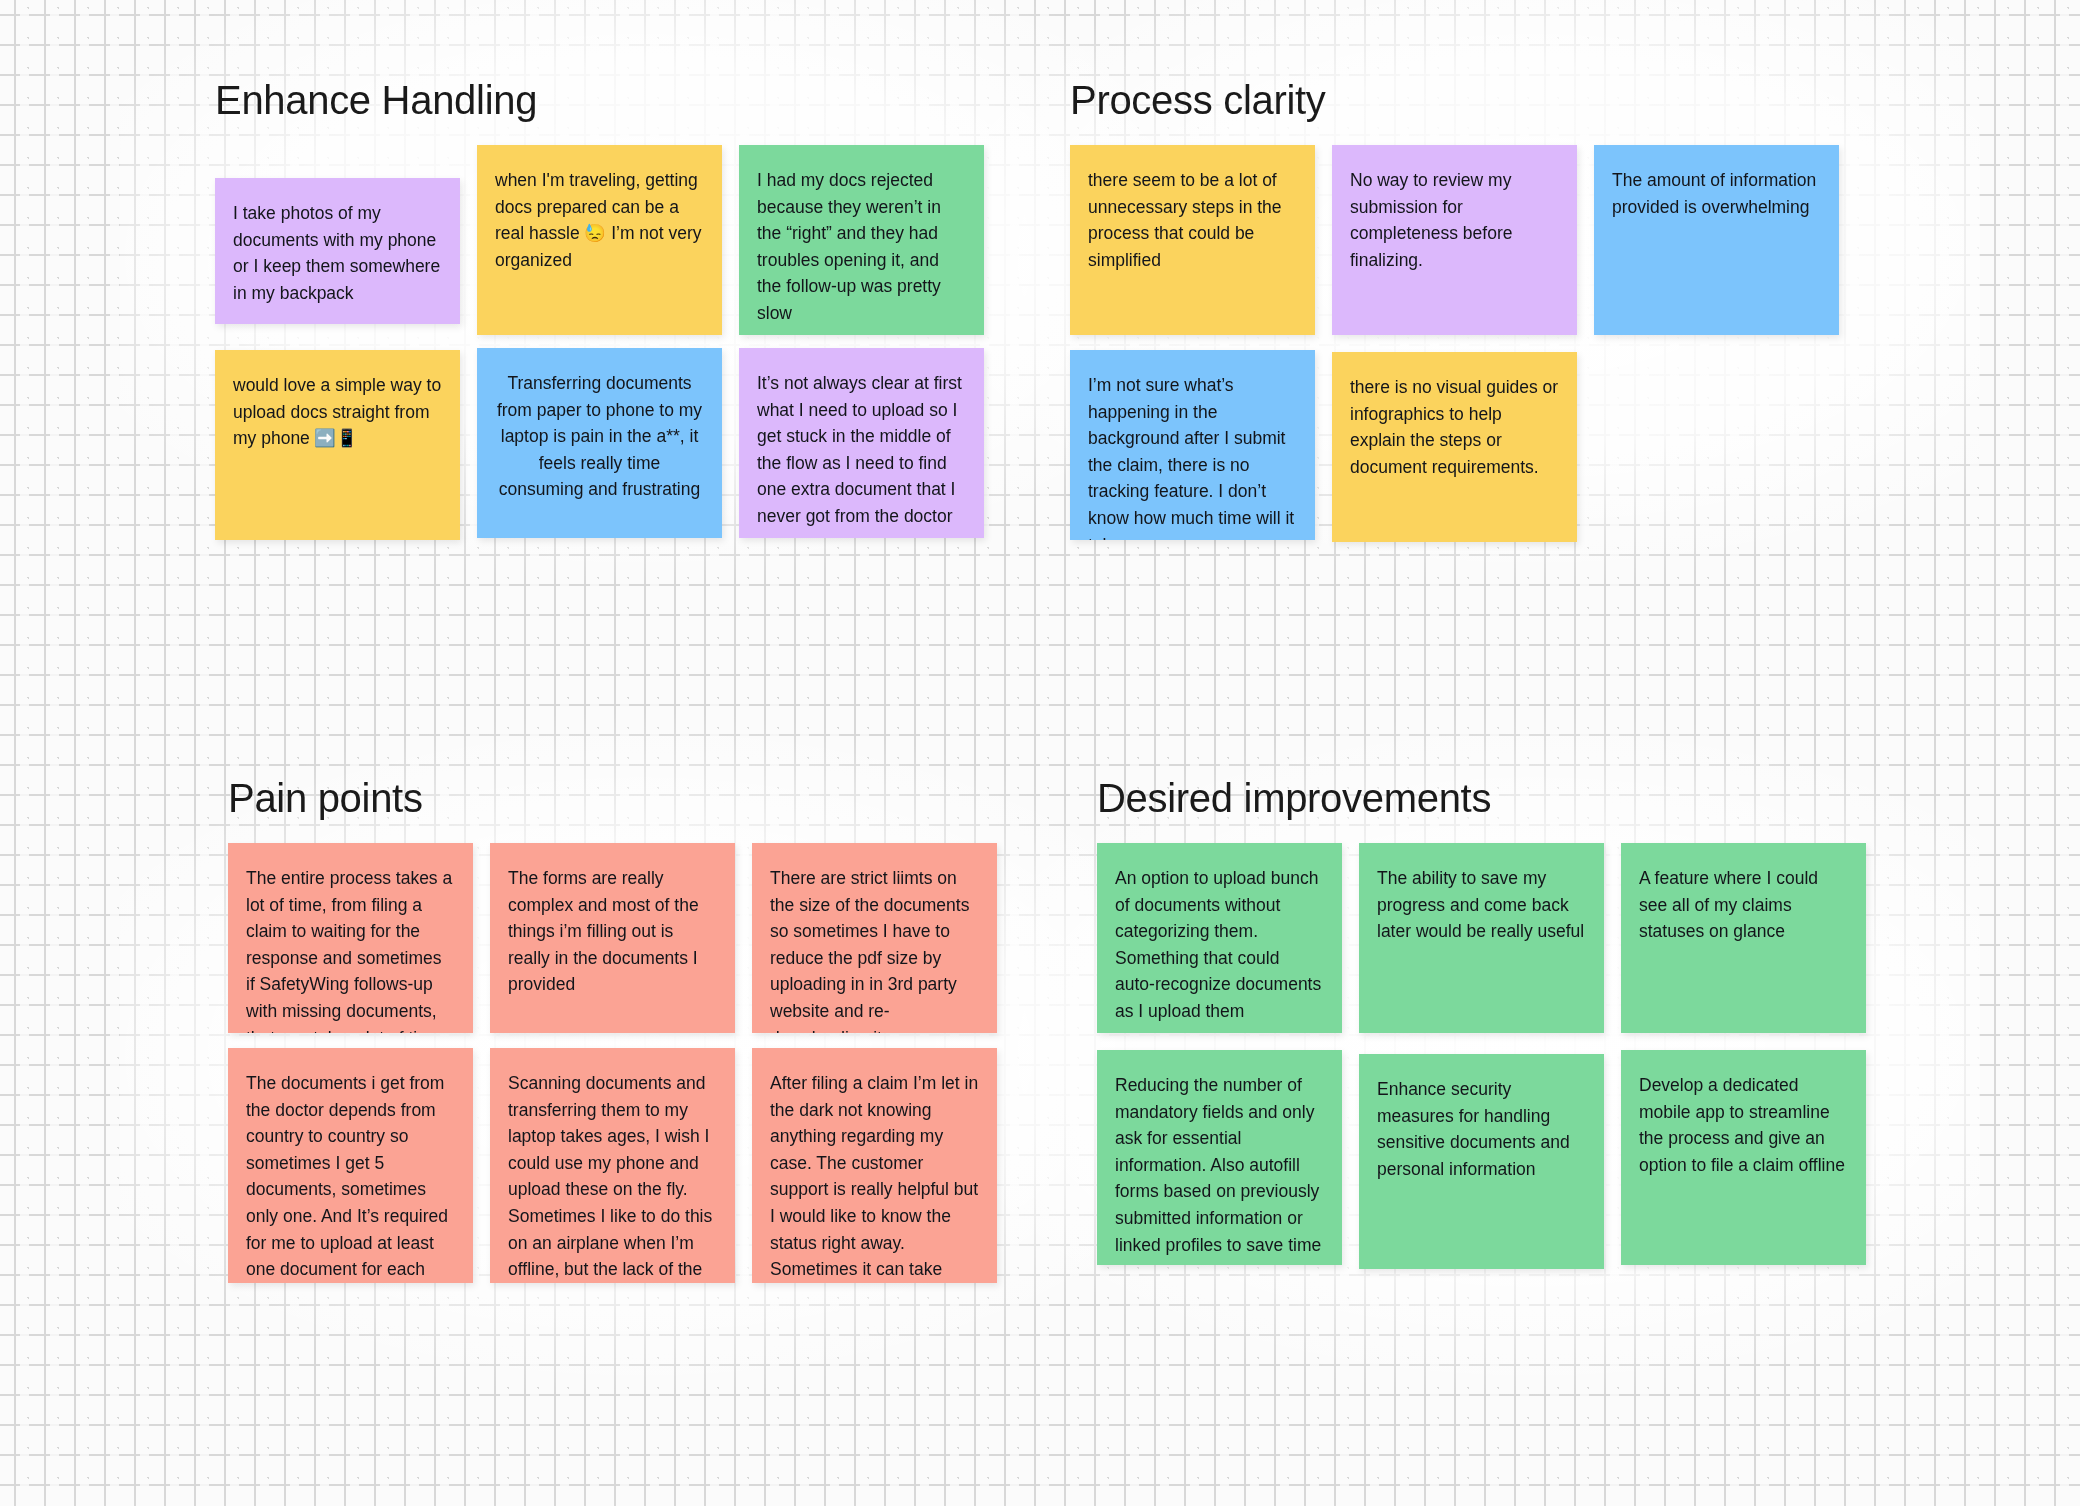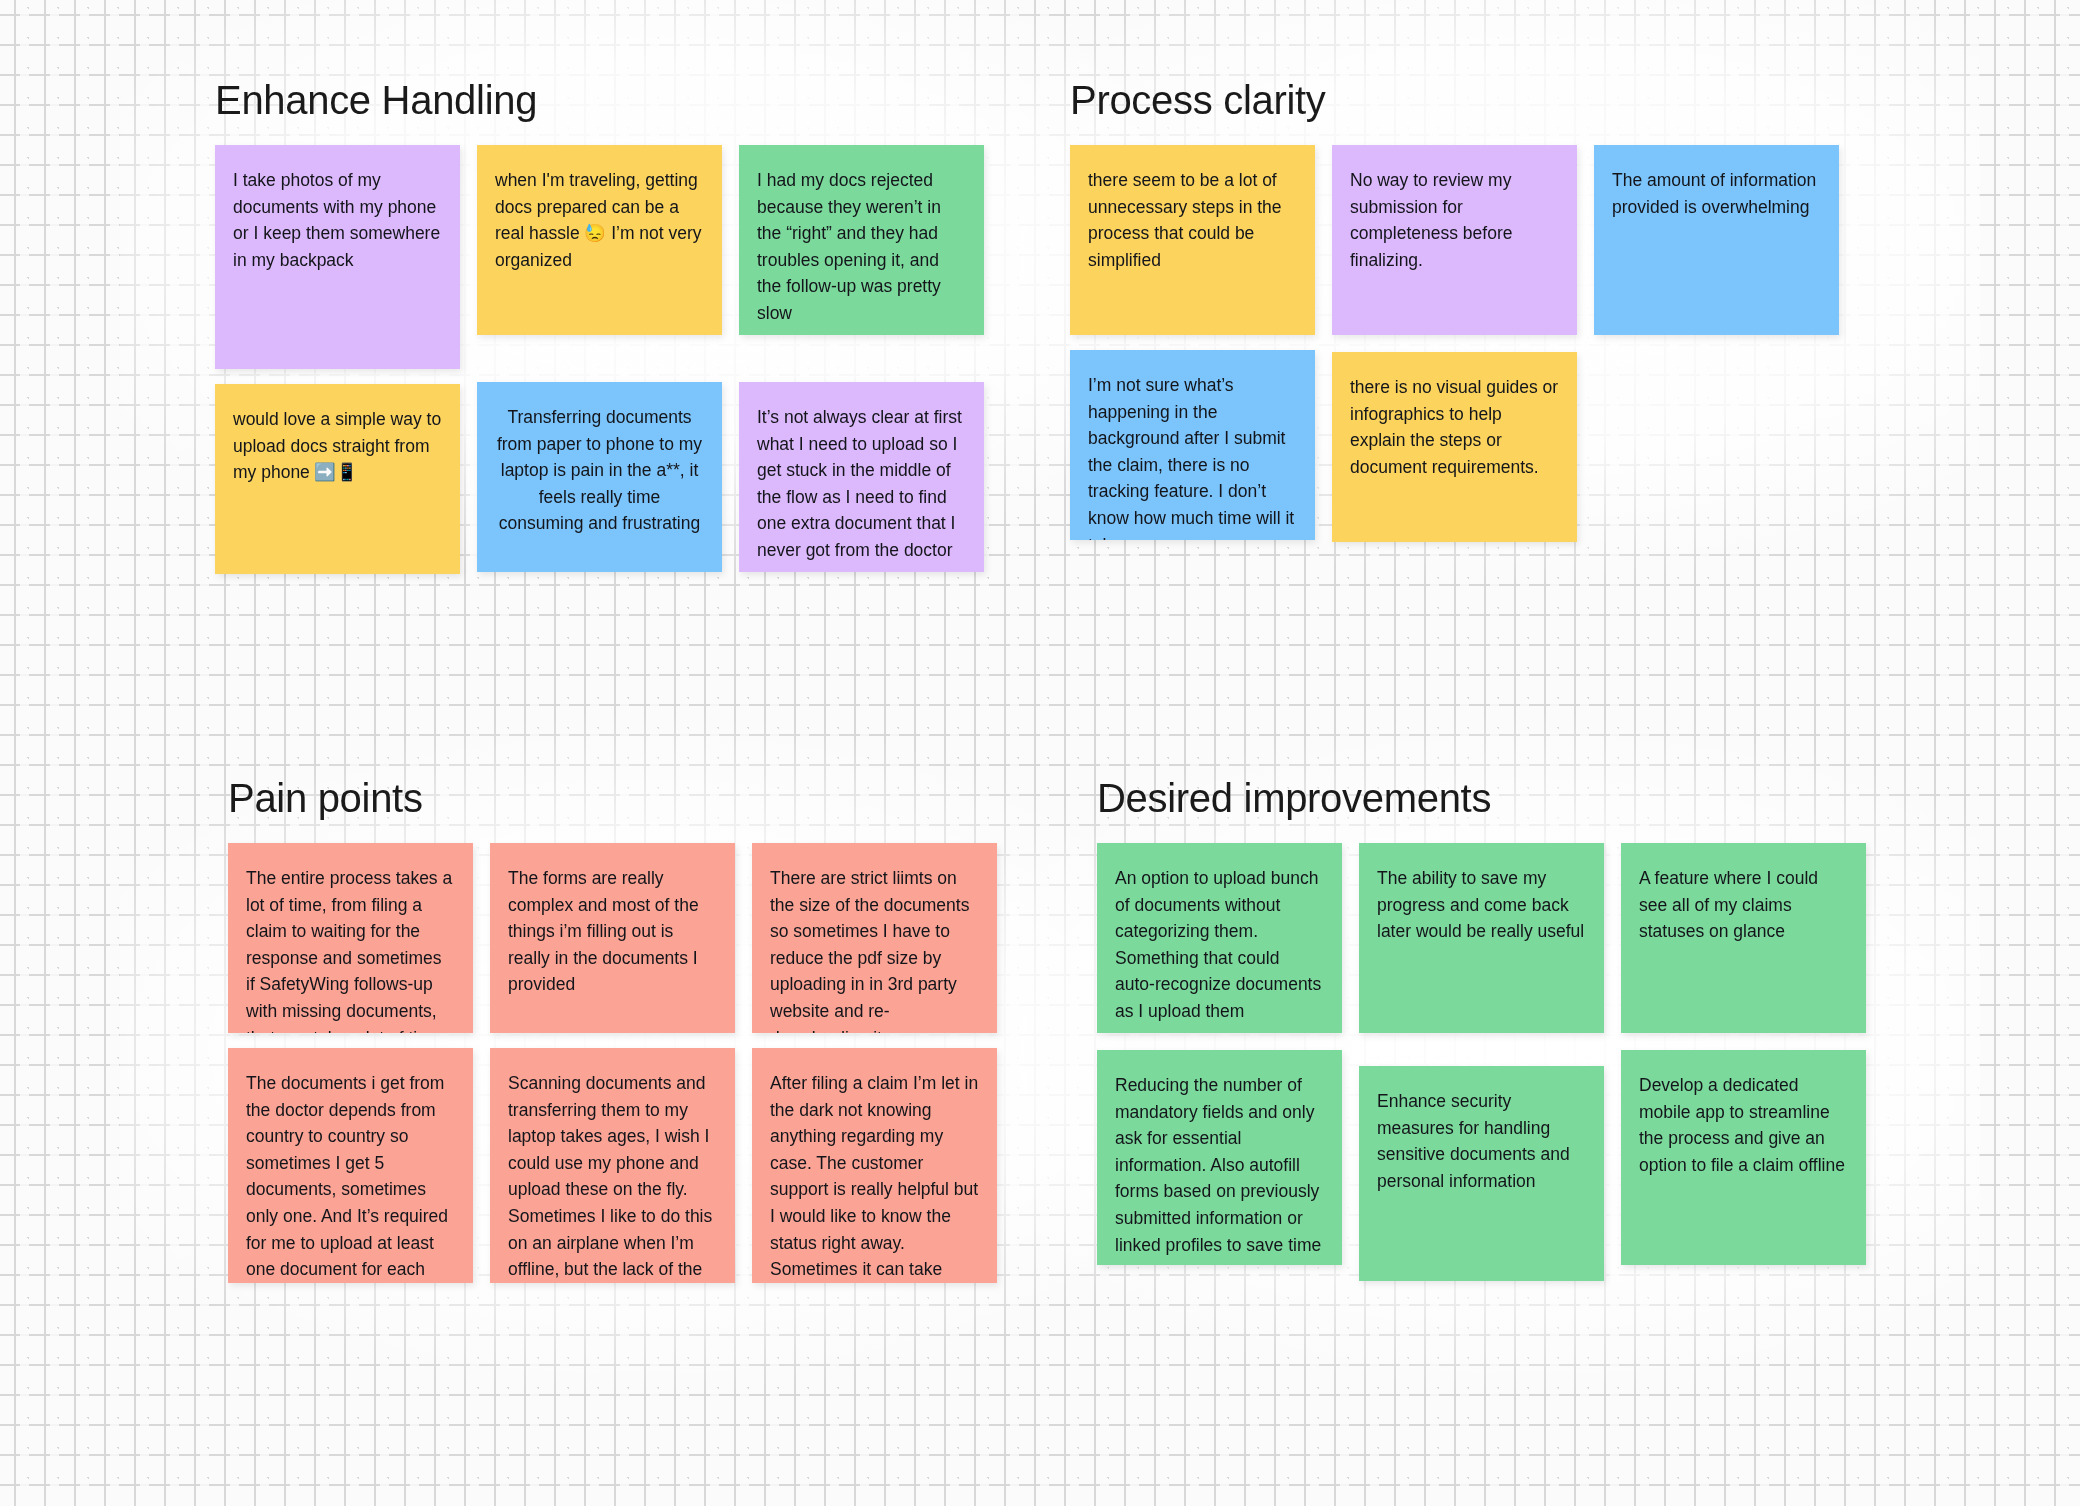--- a/index.html
+++ b/index.html
@@ -113,21 +113,21 @@
 
 <div id="canvas"></div>
 <div id="cross-layer"></div>
 <div id="glow"></div>
 
 <div id="board">
     <div class="group" style="left: 215px; top: 78px;">
       <div class="group-title">Enhance Handling</div>
       <div class="rows">
         <div class="row" style="margin-bottom: 15px; align-items: flex-start;">
-          <div class="note c-purple" style="height: 224px;">
+          <div class="note c-purple" style="height: 146px; margin-top: 33px;">
             <div>I take photos of my documents with my phone or I keep them somewhere in my backpack</div>
           </div>
           <div class="note c-yellow" style="height: 190px;">
             <div>when I'm traveling, getting docs prepared can be a real hassle 😓 I’m not very organized</div>
           </div>
           <div class="note c-green" style="height: 190px;">
             <div>I had my docs rejected because they weren’t in the “right” and they had troubles opening it, and the follow-up was pretty slow</div>
           </div>
         </div>
         <div class="row" style="margin-bottom: 0px; align-items: flex-start;">
@@ -205,21 +205,21 @@
             <div>The ability to save my progress and come back later would be really useful</div>
           </div>
           <div class="note c-green" style="height: 190px;">
             <div>A feature where I could see all of my claims statuses on glance</div>
           </div>
         </div>
         <div class="row" style="margin-bottom: 0px; align-items: flex-start;">
           <div class="note c-green" style="height: 215px; margin-top: 2px;">
             <div>Reducing the number of mandatory fields and only ask for essential information. Also autofill forms based on previously submitted information or linked profiles to save time</div>
           </div>
-          <div class="note c-green" style="height: 215px; margin-top: 18px;">
+          <div class="note c-green" style="height: 215px; margin-top: 6px;">
             <div>Enhance security measures for handling sensitive documents and personal information</div>
           </div>
           <div class="note c-green" style="height: 215px; margin-top: 2px;">
             <div>Develop a dedicated mobile app to streamline the process and give an option to file a claim offline</div>
           </div>
         </div>
       </div>
     </div>
   </div>
 

